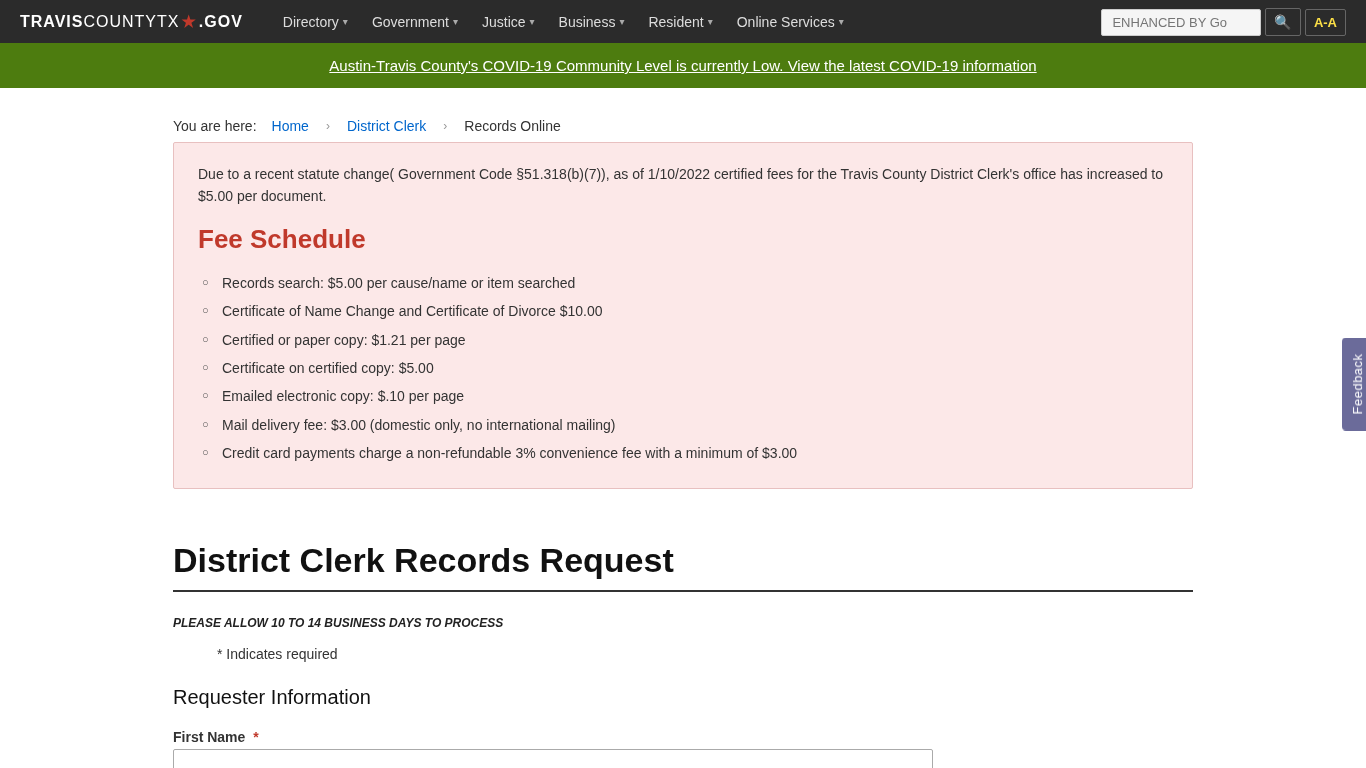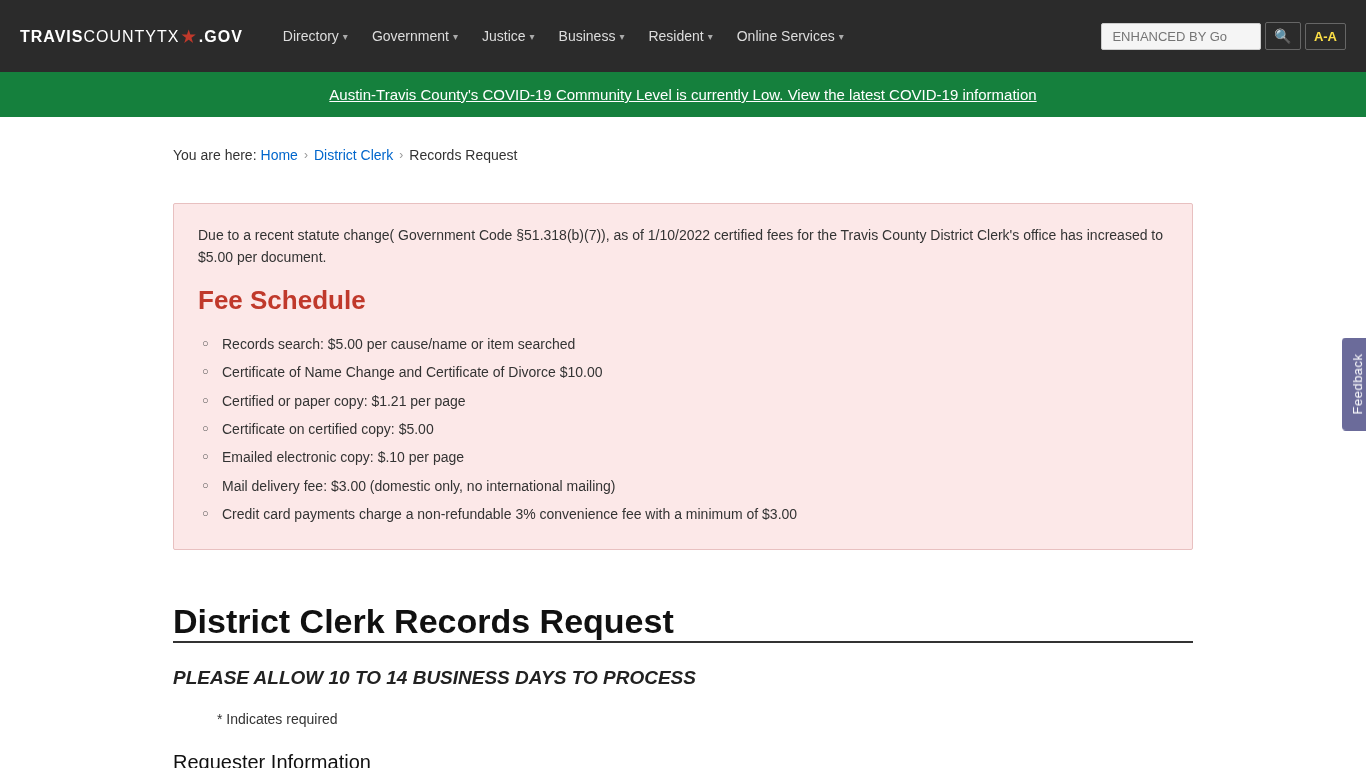--- a/index.html
+++ b/index.html
@@ -4,21 +4,21 @@
   <style>
     * { margin: 0; padding: 0; box-sizing: border-box; }
     body { font-family: Arial, sans-serif; font-size: 14px; color: #333; background: #fff; }
 
     
     .navbar {
       background-color: #2b2b2b;
       display: flex;
       align-items: center;
       padding: 0 20px;
-      height: 72px;
+      height: 43px;
     }
     .navbar-logo {
       color: #fff;
       font-size: 16px;
       font-weight: bold;
       letter-spacing: 1px;
       margin-right: 30px;
       white-space: nowrap;
       flex-shrink: 0;
     }
@@ -39,21 +39,21 @@
       display: flex;
       align-items: center;
       gap: 4px;
       cursor: pointer;
       border-radius: 3px;
       white-space: nowrap;
     }
     .nav-item .chevron { font-size: 10px; color: #aaa; }
     .navbar-search {
       display: flex;
-      align-items: center;
+      align-items: flex-end;
       margin-left: auto;
       gap: 4px;
     }
     .search-box {
       background: #f5f5f5;
       border: 1px solid #ccc;
       padding: 5px 10px;
       font-size: 13px;
       width: 160px;
       border-radius: 2px;
@@ -74,21 +74,21 @@
       color: #fde047;
       padding: 5px 8px;
       cursor: pointer;
       font-size: 13px;
       border-radius: 2px;
       font-weight: bold;
     }
 
     
     .covid-banner {
-      background-color: #15803d;
+      background-color: #4d7c0f;
       padding: 14px 20px;
       text-align: center;
     }
     .covid-banner a {
       color: #fff;
       font-size: 15px;
       text-decoration: underline;
       cursor: pointer;
     }
 
@@ -96,24 +96,24 @@
     .main-content {
       max-width: 1100px;
       margin: 0 auto;
       padding: 30px 40px 40px 40px;
     }
 
     
     .breadcrumb {
       font-size: 14px;
       color: #333;
-      margin-bottom: 40px;
+      margin-bottom: 8px;
       display: flex;
       align-items: center;
-      gap: 4px;
+      gap: 15px;
     }
     .breadcrumb a {
       color: #0066cc;
       text-decoration: none;
     }
     .breadcrumb .sep {
       color: #999;
       font-size: 12px;
       margin: 0 2px;
     }
@@ -158,30 +158,31 @@
       font-size: 11px;
       top: 5px;
     }
 
     
     .page-heading {
       font-size: 34px;
       font-weight: 700;
       color: #111;
       border-bottom: 2px solid #333;
+      padding-bottom: 10px;
       margin-bottom: 24px;
     }
 
     
     .form-notice {
-      font-size: 19px;
+      font-size: 12px;
       font-weight: bold;
       font-style: italic;
       color: #222;
-      margin-bottom: 22px;
+      margin-bottom: 16px;
     }
     .required-note {
       font-size: 14px;
       margin-bottom: 24px;
       color: #333;
     }
     .required-note span { font-weight: normal; margin-left: 44px; }
     .section-title {
       font-size: 20px;
       font-weight: 400;
@@ -274,21 +275,21 @@
 </div>
 
 <div class="main-content">
 
   <div class="breadcrumb">
     <span>You are here:</span>
     <a>Home</a>
     <span class="sep">›</span>
     <a>District Clerk</a>
     <span class="sep">›</span>
-    <span class="current">Records Request</span>
+    <span class="current">Records Online</span>
   </div>
 
   <div class="notice-box">
     <p>Due to a recent statute change( Government Code §51.318(b)(7)), as of 1/10/2022 certified fees for the Travis County District Clerk's office has increased to $5.00 per document.</p>
     <h2>Fee Schedule</h2>
     <ul>
       <li>Records search: $5.00 per cause/name or item searched</li>
       <li>Certificate of Name Change and Certificate of Divorce $10.00</li>
       <li>Certified or paper copy: $1.21 per page</li>
       <li>Certificate on certified copy: $5.00</li>

